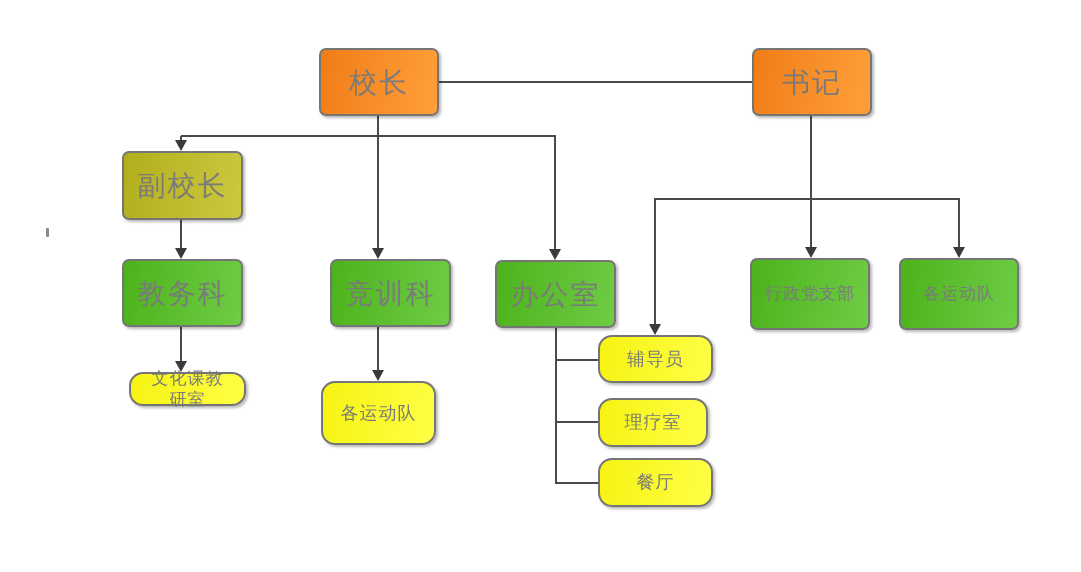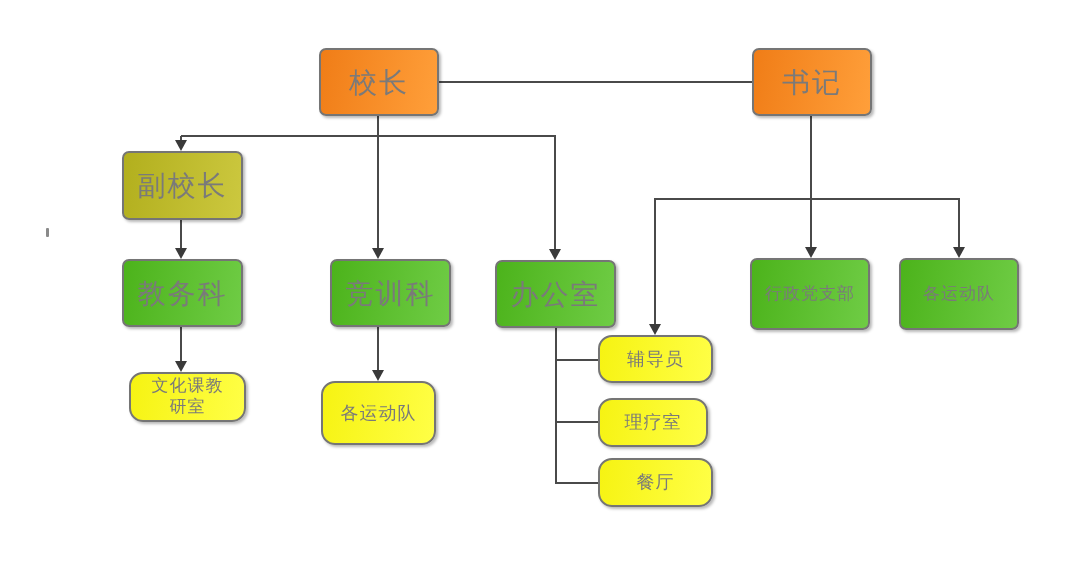--- a/index.html
+++ b/index.html
@@ -30,21 +30,21 @@
 
   
   #n-principal        { left:319px; top:48px;  width:120px; height:68px; }
   #n-secretary        { left:752px; top:48px;  width:120px; height:68px; }
   #n-vice-principal   { left:122px; top:151px; width:121px; height:69px; }
   #n-academic         { left:122px; top:259px; width:121px; height:68px; }
   #n-training         { left:318px; top:259px; width:121px; height:68px;margin-left:12px; }
   #n-office           { left:495px; top:260px; width:121px; height:68px; }
   #n-admin-party      { left:750px; top:258px; width:120px; height:72px; }
   #n-training-party   { left:899px; top:258px; width:120px; height:72px; }
-  #n-culture          { left:129px; top:372px; width:117px; height:50px; padding:15px 16px;font-family:Liberation Mono, monospace; }
+  #n-culture          { left:129px; top:372px; width:117px; height:34px; padding:15px 16px; }
   #n-sports           { left:321px; top:381px; width:115px; height:64px; }
   #n-counselor        { left:598px; top:335px; width:115px; height:48px; }
   #n-physio           { left:598px; top:398px; width:110px; height:49px; }
   #n-dining           { left:598px; top:458px; width:115px; height:49px; }
 
   
   .hline, .vline { position:absolute; background:#4a4a4a; }
   .hline { height:2px; }
   .vline { width:2px; }
   .arrow {

